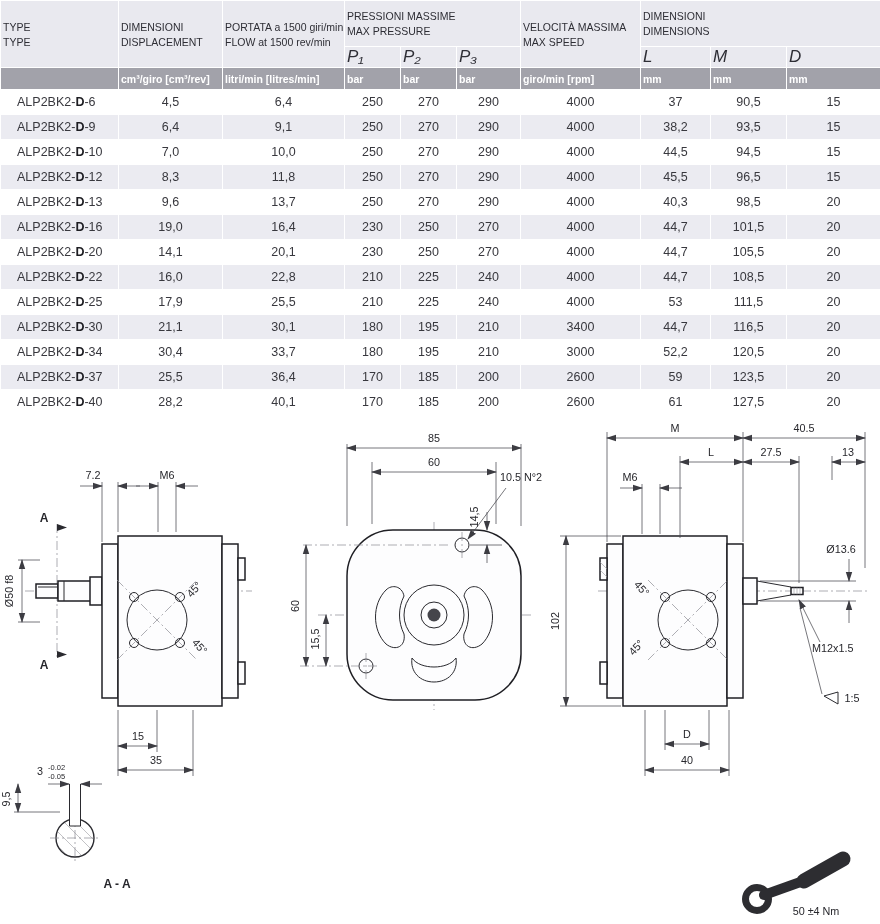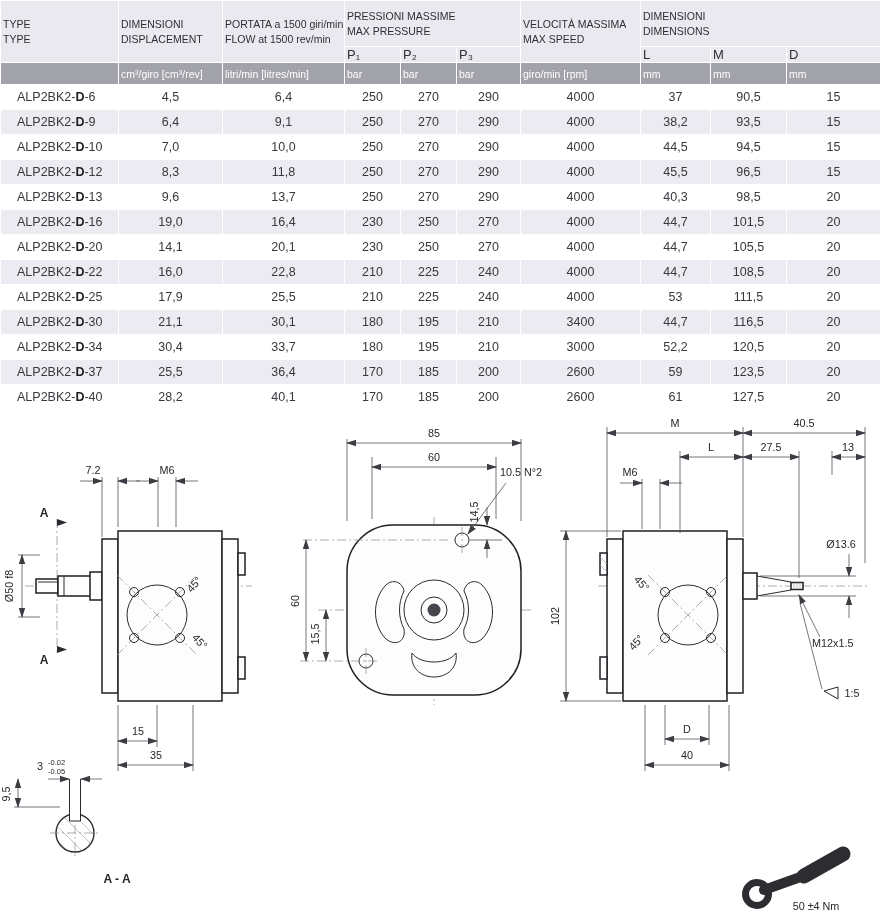--- a/index.html
+++ b/index.html
@@ -13,24 +13,24 @@
   
   table { width: 880px; border-collapse: collapse; table-layout: fixed; }
   th, td { border: 1px solid #ffffff; overflow: hidden; padding: 0 2px; }
   thead th {
     background: #e9e9ef; font-weight: normal; font-size: 10.5px;
     color: #2e2e35; text-align: left;
   }
   thead .it { display: block; line-height: 1.6; white-space: nowrap; }
   thead .en { display: block; line-height: 1.3; white-space: nowrap; }
   tr.hrow1 { height: 46px; }
-  tr.hrow2 th { height: 16px; font-size: 13px; }
+  tr.hrow2 th { height: 16px; font-size: 17px; font-style: italic; }
   tr.hunits th {
     background: #a2a2aa; color: #ffffff; font-size: 10.5px;
-    height: 22px; font-weight: normal; white-space: nowrap;
+    height: 22px; font-weight: bold; white-space: nowrap;
   }
   tbody td {
     font-size: 12.5px; text-align: center; height: 25px;
     color: #38383e; white-space: nowrap;
   }
   tbody tr:nth-child(even) { background: #ebebf1; }
   tbody td.model { text-align: left; padding-left: 16px; }
   tbody td.model b { font-weight: bold; color: #1d1d22; }
   
   .drawings { width: 880px; height: 506px; margin-top: 3px; }

